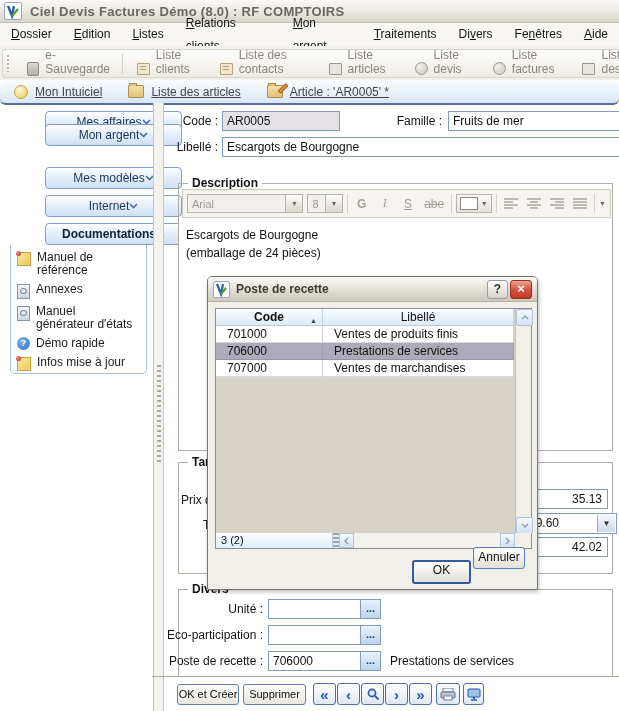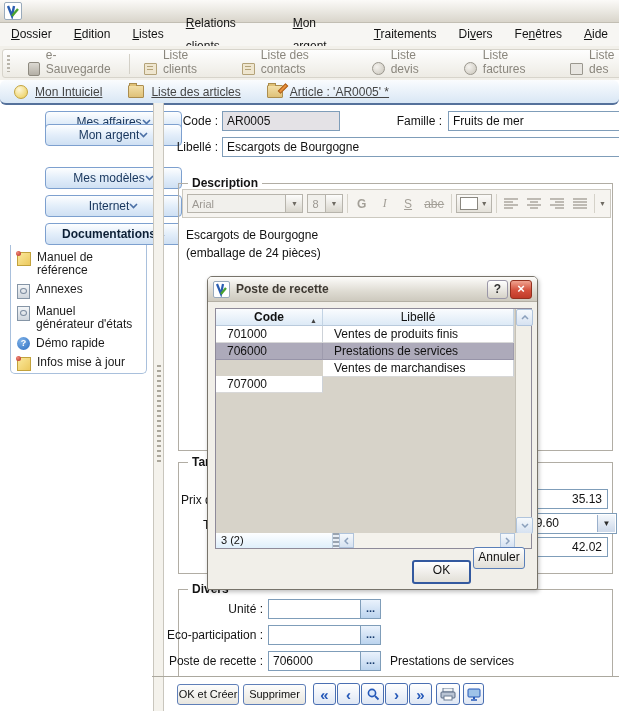--- a/index.html
+++ b/index.html
@@ -120,20 +120,21 @@
 </head>
 <body>
 
 <div class="abs titlebar">
   <div class="applogo">
     <svg width="16" height="16">
         <path d="M3 3 L7 13 L9 3" stroke="#2a5db0" stroke-width="2.4" fill="none"></path>
         <path d="M7 13 L13 6" stroke="#4aa32e" stroke-width="2.4" fill="none"></path>
       </svg>
   </div>
+  <span class="txt">Ciel Devis Factures Démo (8.0) : RF COMPTOIRS</span>
 </div>
 
 <div class="abs menubar">
   <span class="menuitem"><span></span><span class="key">D</span><span>ossier</span></span>
   <span class="menuitem"><span></span><span class="key">E</span><span>dition</span></span>
   <span class="menuitem"><span></span><span class="key">L</span><span>istes</span></span>
   <span class="menuitem"><span></span><span class="key">R</span><span>elations clients</span></span>
   <span class="menuitem"><span></span><span class="key">M</span><span>on argent</span></span>
   <span class="menuitem"><span></span><span class="key">T</span><span>raitements</span></span>
   <span class="menuitem"><span>Di</span><span class="key">v</span><span>ers</span></span>
@@ -155,20 +156,26 @@
       <span class="icon16">
           <span class="card"></span>
         </span>
       <span>Liste clients</span>
     </div>
     <div class="toolbtn">
       <span class="icon16">
           <span class="card"></span>
         </span>
       <span>Liste des contacts</span>
+    </div>
+    <div class="toolbtn">
+      <span class="icon16">
+          <span class="cardgray"></span>
+        </span>
+      <span>Liste articles</span>
     </div>
     <div class="toolbtn">
       <span class="icon16">
           <span class="disc"></span>
         </span>
       <span>Liste devis</span>
     </div>
     <div class="toolbtn">
       <span class="icon16">
           <span class="disc"></span>
@@ -424,21 +431,21 @@
 
     <div>
       <div class="cell" style="left:0;top:17px;width:107px;">701000</div>
       <div class="cell" style="left:107px;top:17px;width:191px;">Ventes de produits finis</div>
     </div>
     <div class="rowsel">
       <div class="cell" style="left:0;top:34px;width:107px;">706000</div>
       <div class="cell" style="left:107px;top:34px;width:191px;">Prestations de services</div>
     </div>
     <div>
-      <div class="cell" style="left:0;top:51px;width:107px;margin-top:16px;">707000</div>
+      <div class="cell" style="left:0;top:51px;width:107px;">707000</div>
       <div class="cell" style="left:107px;top:51px;width:191px;">Ventes de marchandises</div>
     </div>
 
     <div class="vsb">
       <div class="sbarrow" style="top:0;">
         <svg width="8" height="5">
             <path d="M1 4 L4 1 L7 4" stroke="#8ba0bc" stroke-width="1.5" fill="none"></path>
           </svg>
       </div>
       <div class="sbarrow" style="top:208px;">

